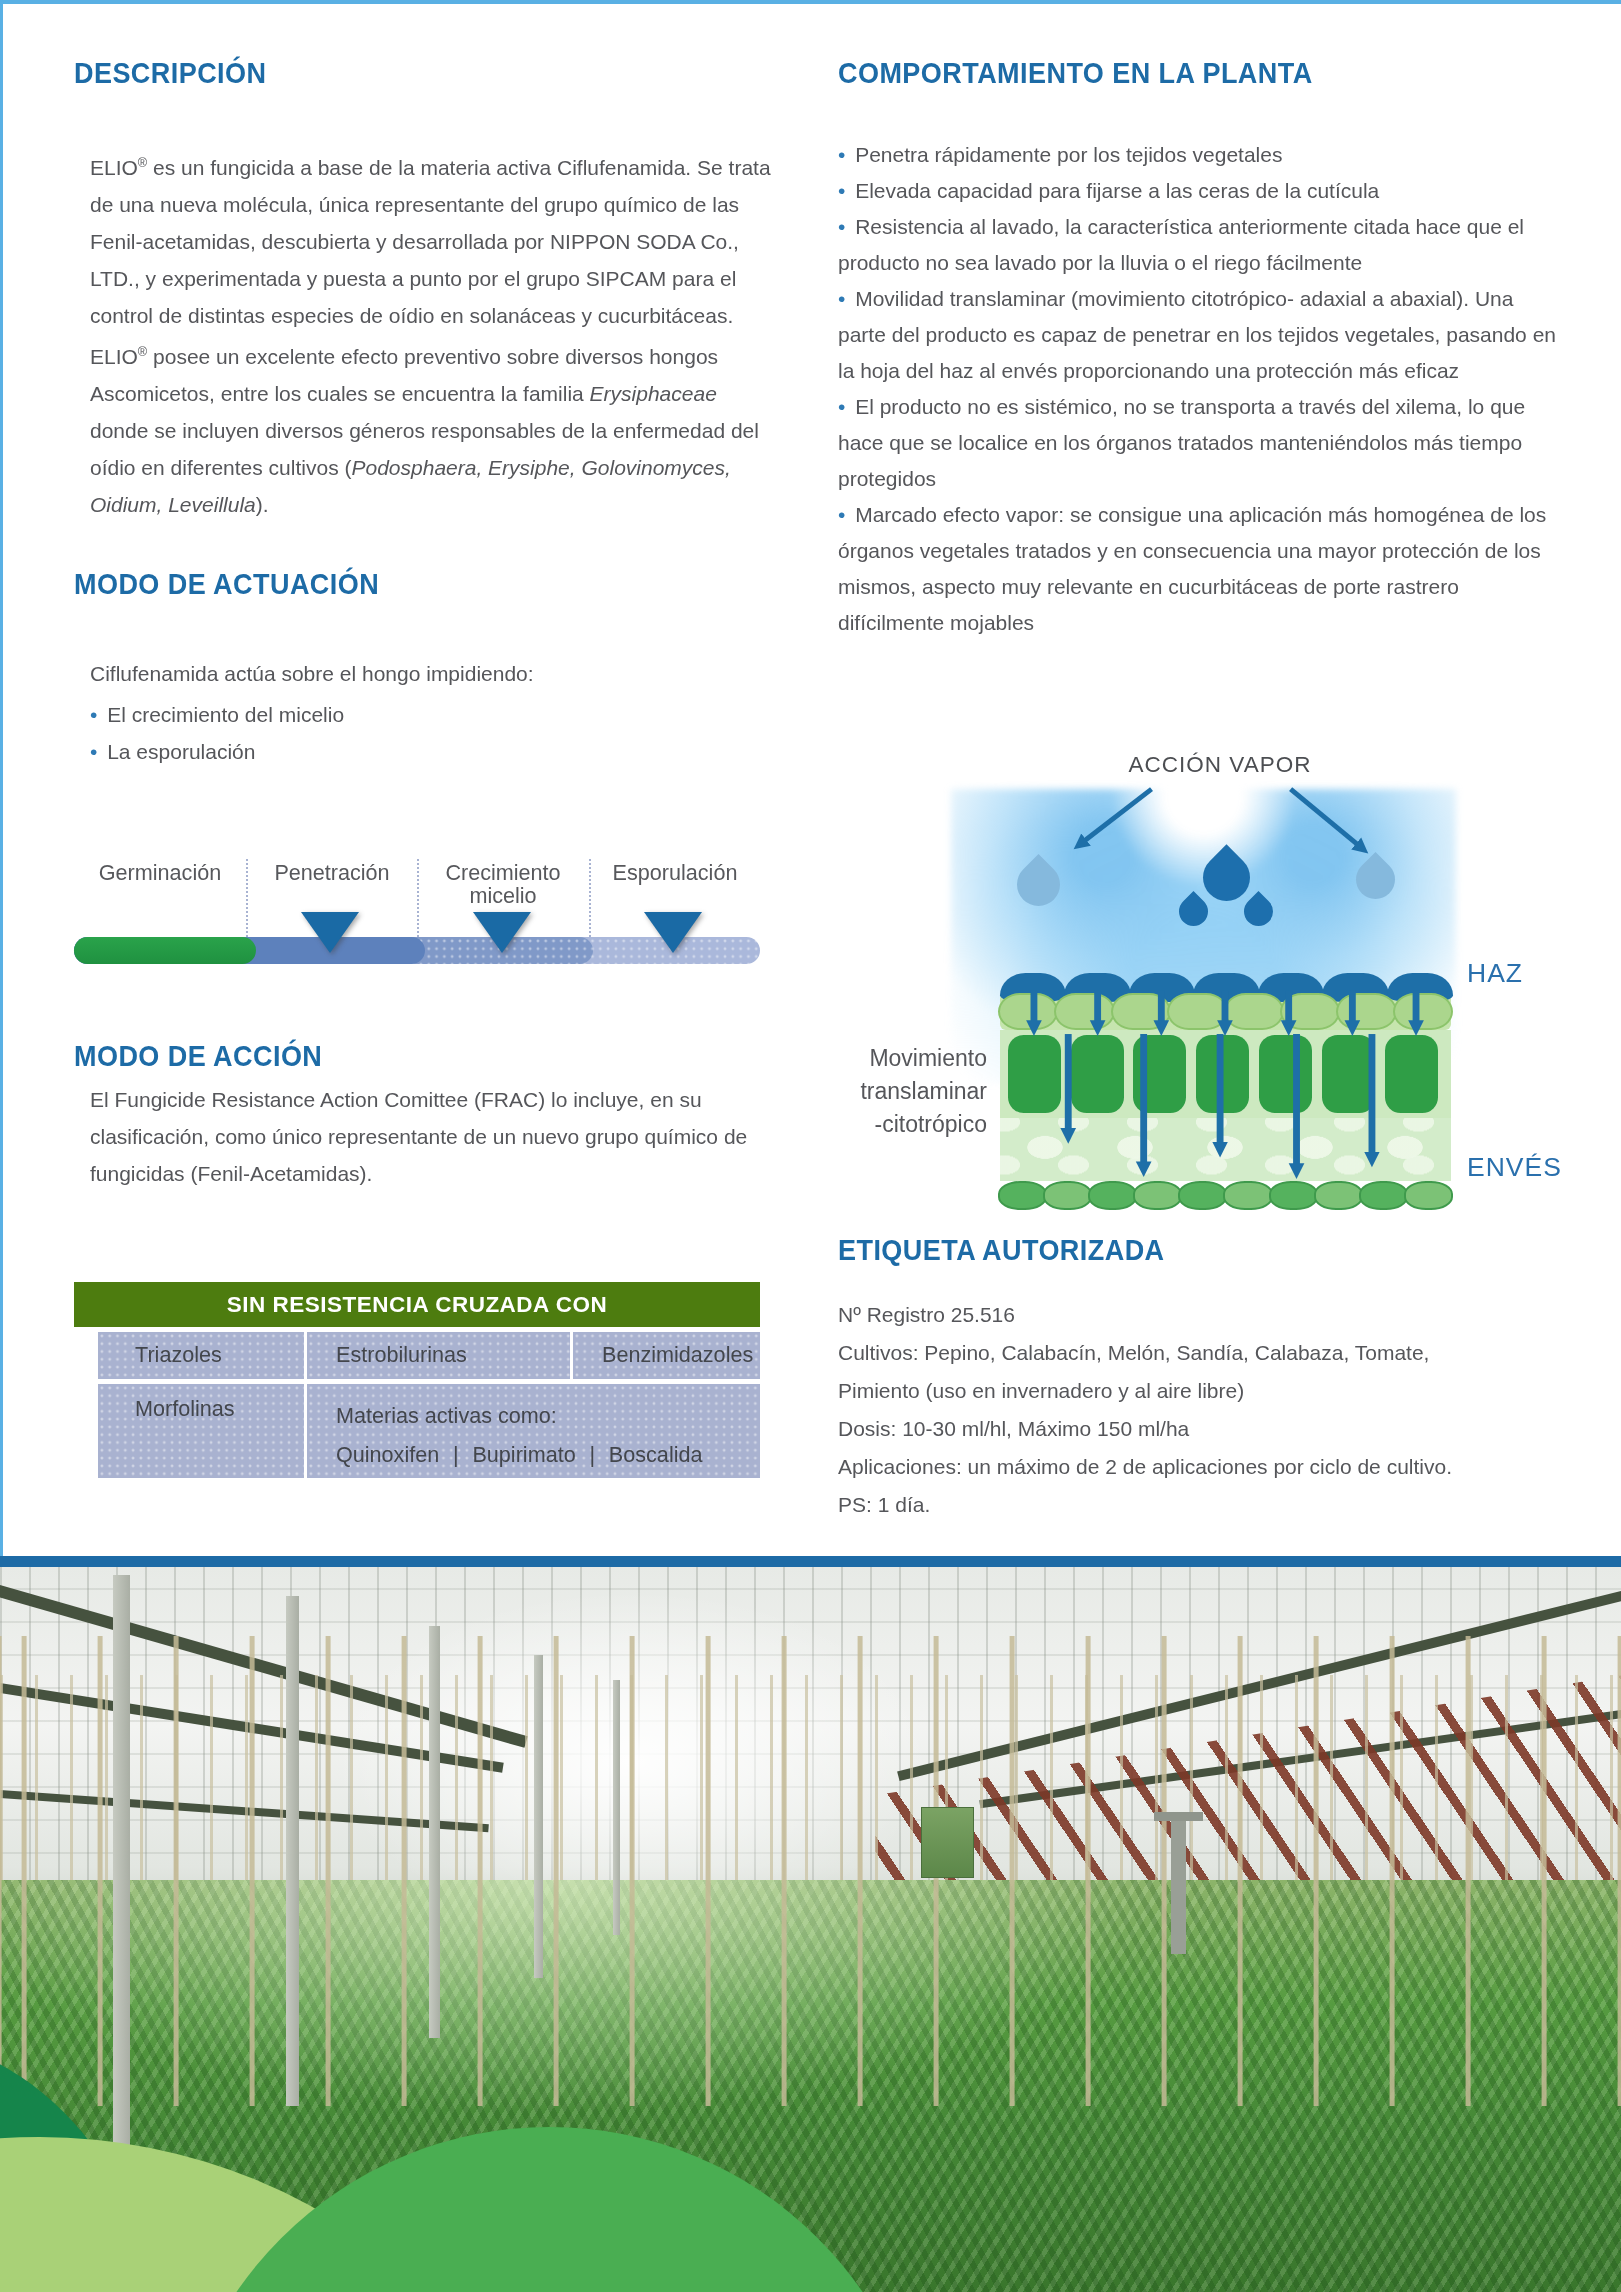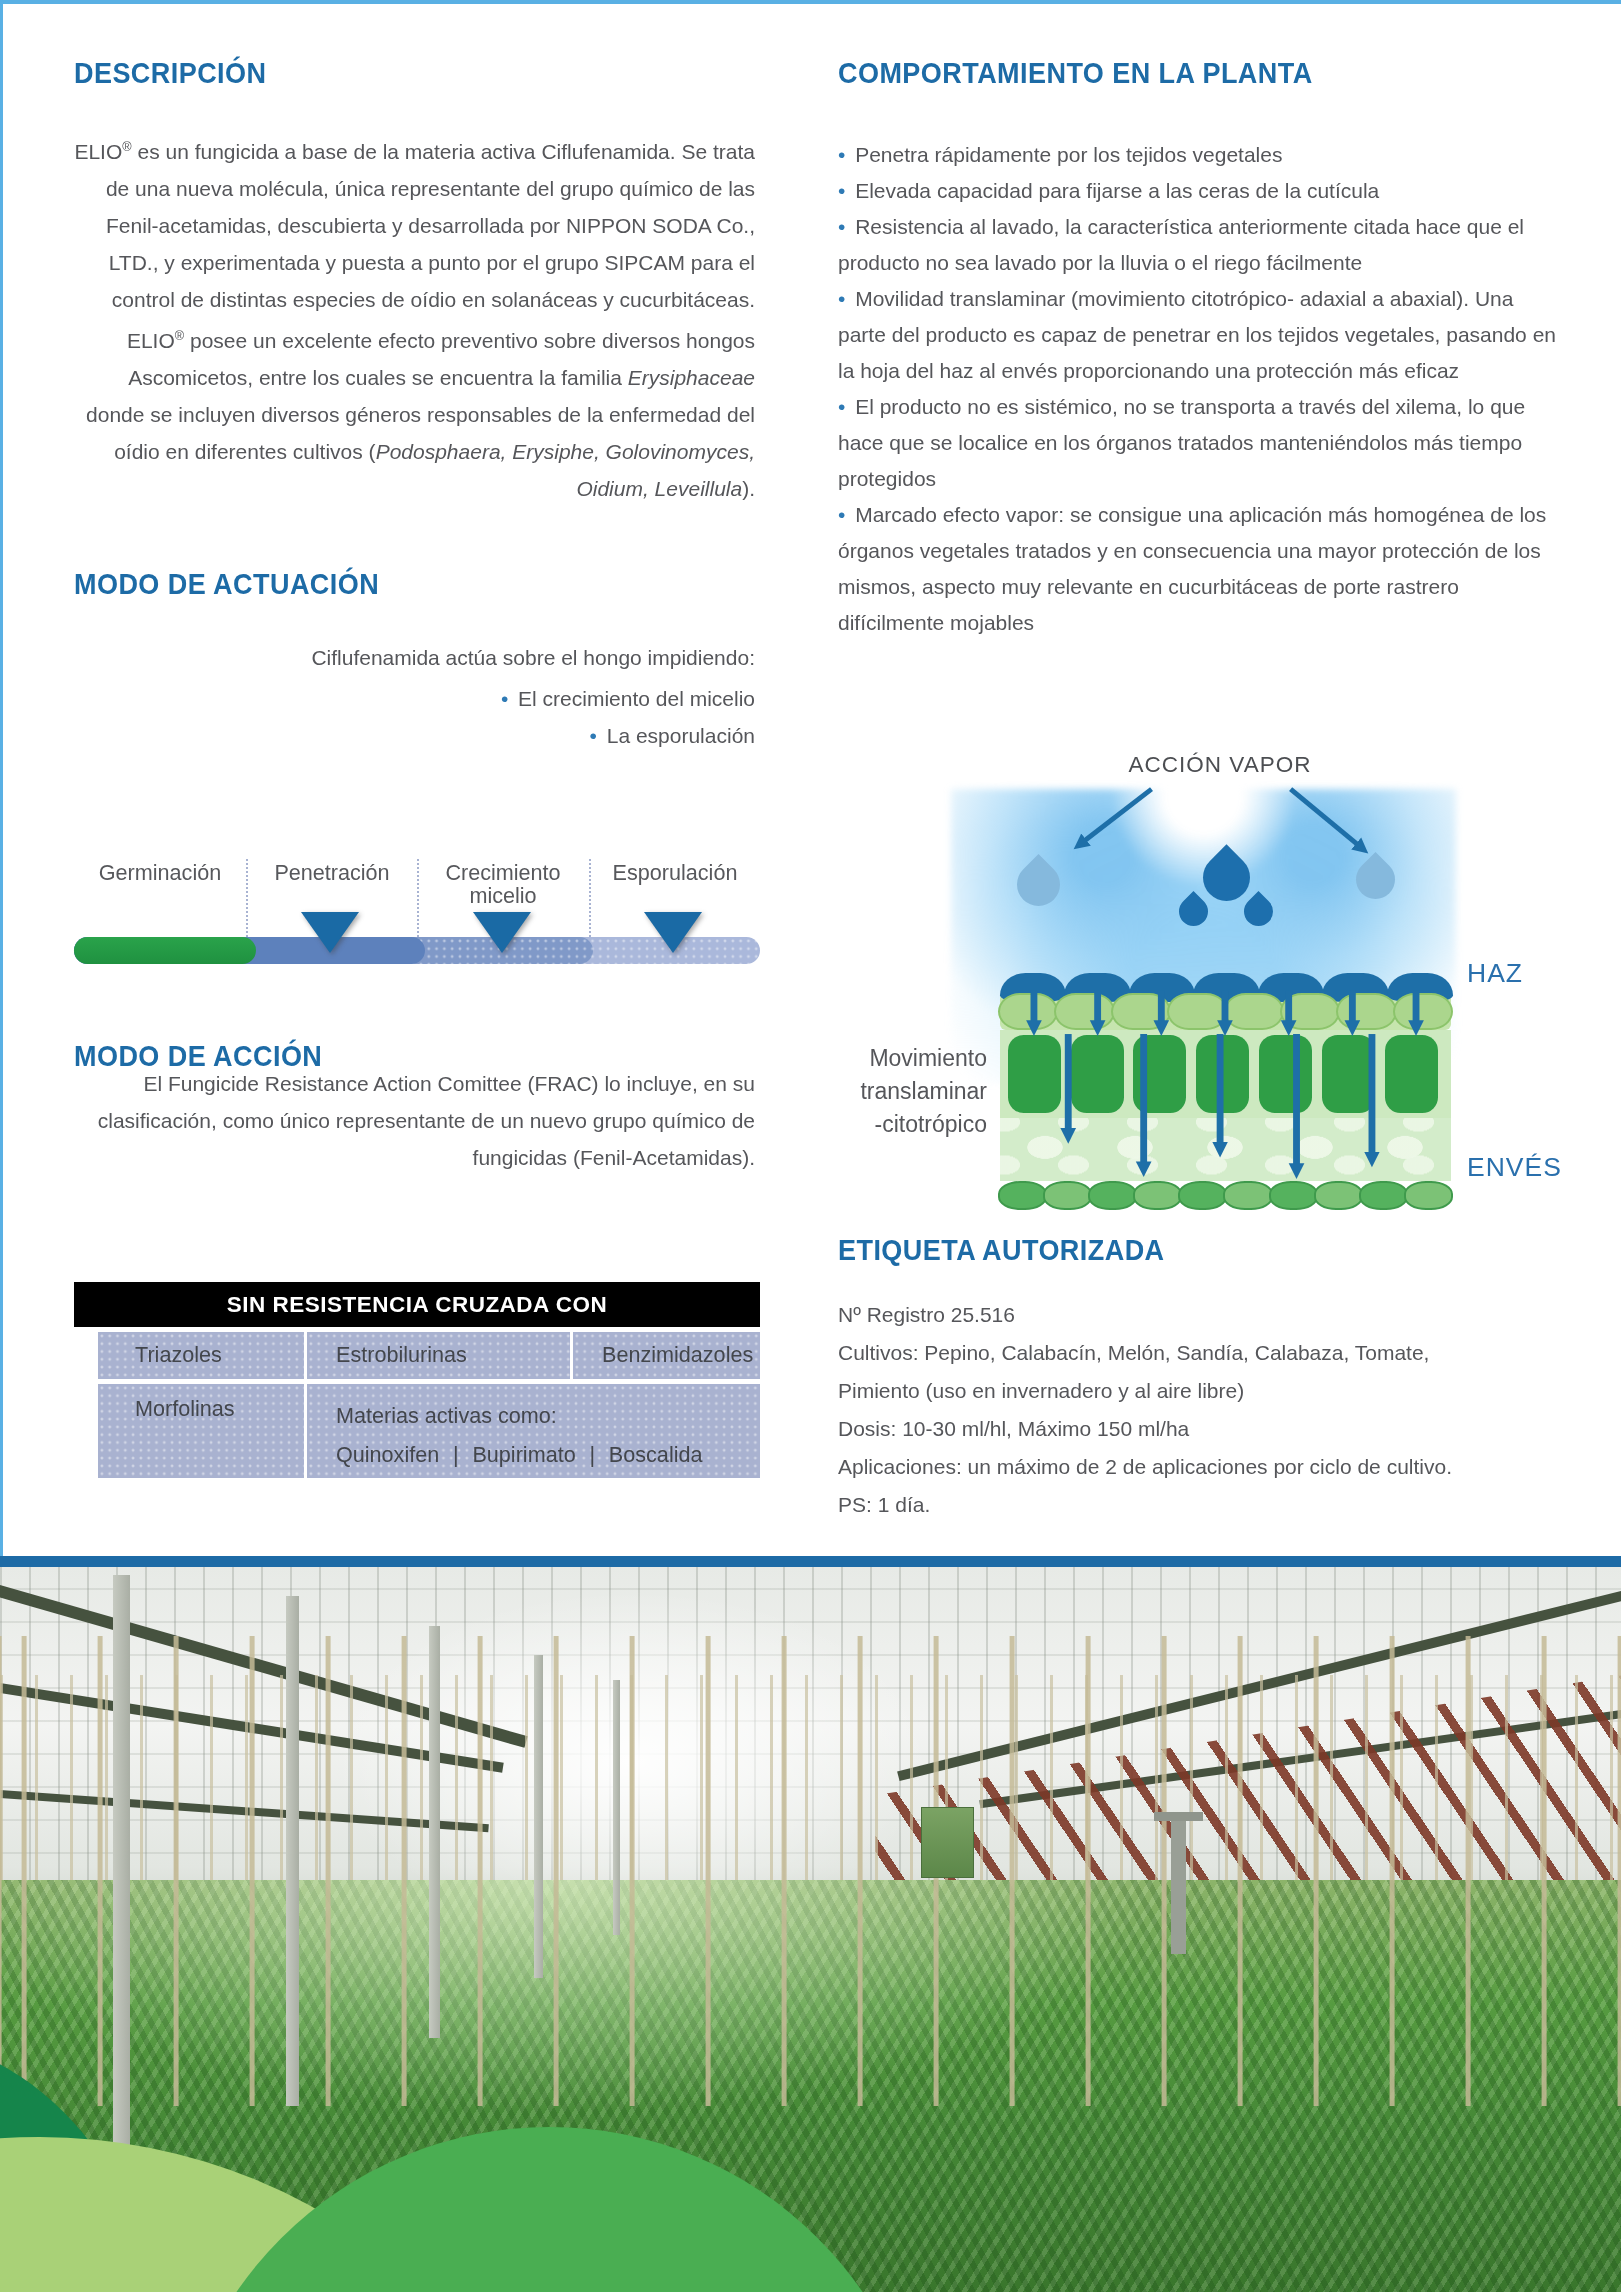--- a/index.html
+++ b/index.html
@@ -3,41 +3,41 @@
 <meta charset="utf-8">
 <style>
   html,body{margin:0;padding:0;background:#888;}
   .page{position:relative;width:1621px;height:2293px;background:#ffffff;overflow:hidden;
         font-family:"Liberation Sans", sans-serif;color:#55565a;margin:0 auto;}
   .topline{position:absolute;top:0;left:0;right:0;height:3.9px;background:#59b0e4;}
   .leftline{position:absolute;top:0;left:0;width:2.9px;height:1556px;background:#59b0e4;}
 
   .h{position:absolute;color:#1d6ba6;font-size:30px;font-weight:700;letter-spacing:0.5px;
      transform:scaleX(.9);transform-origin:left;white-space:nowrap;}
-  .bodytext{position:absolute;font-size:21px;line-height:37px;color:#55565a;margin:0;text-align:right;}
+  .bodytext{position:absolute;font-size:21px;line-height:37px;color:#55565a;margin:16px;}
   em{font-style:italic;}
   sup{font-size:12.7px;}
 
   
   .lb{margin:0;line-height:37px;}
   .dot{color:#2e7ab5;margin-right:9.8px;}
 
   
   .timeline{position:absolute;left:74px;top:855px;width:686px;height:129px;}
   .tl-label{position:absolute;top:5.9px;width:172px;text-align:center;font-size:21.6px;color:#57585c;line-height:23.5px;}
   .tl-sep{position:absolute;top:3.9px;height:78px;border-left:2px dotted #a8b3d2;}
   .tl-seg{position:absolute;top:82px;height:27.4px;left:0;border-radius:13.7px;}
   .dots{background-image:radial-gradient(rgba(255,255,255,.45) 1.2px, rgba(255,255,255,0) 1.7px);background-size:7.8px 7.8px;}
   .tl-tri{position:absolute;top:57px;width:0;height:0;border-left:29px solid transparent;
           border-right:29px solid transparent;border-top:41px solid #1a6aa5;
           filter:drop-shadow(2.9px 2.9px 2.9px rgba(60,60,60,.45));}
 
   
   .tabla{position:absolute;left:74px;top:1282px;width:686px;font-size:21.6px;}
-  .tabla-head{height:45px;background:#000000;color:#fff;font-weight:700;font-size:22.5px;
+  .tabla-head{height:45px;background:#4d7c0f;color:#fff;font-weight:700;font-size:22.5px;
               display:flex;align-items:center;justify-content:center;letter-spacing:0.5px;}
   .trow{display:flex;gap:3px;margin-top:4.9px;margin-left:24px;}
   .tcell{background-color:#a9b2d0;color:#43464c;display:flex;align-items:center;}
   .r1{height:47px;}
   .r2{height:94px;align-items:flex-start;padding-top:11.8px;box-sizing:border-box;}
   .c1{width:206px;padding-left:37px;box-sizing:border-box;}
   .c2{width:263px;padding-left:29px;box-sizing:border-box;}
   .c3{width:208px;padding-left:29px;box-sizing:border-box;flex:1;}
   .cmerge{width:475px;flex:1;padding-left:29px;box-sizing:border-box;display:block;line-height:39px;}
   .pipes{word-spacing:7.8px;}

